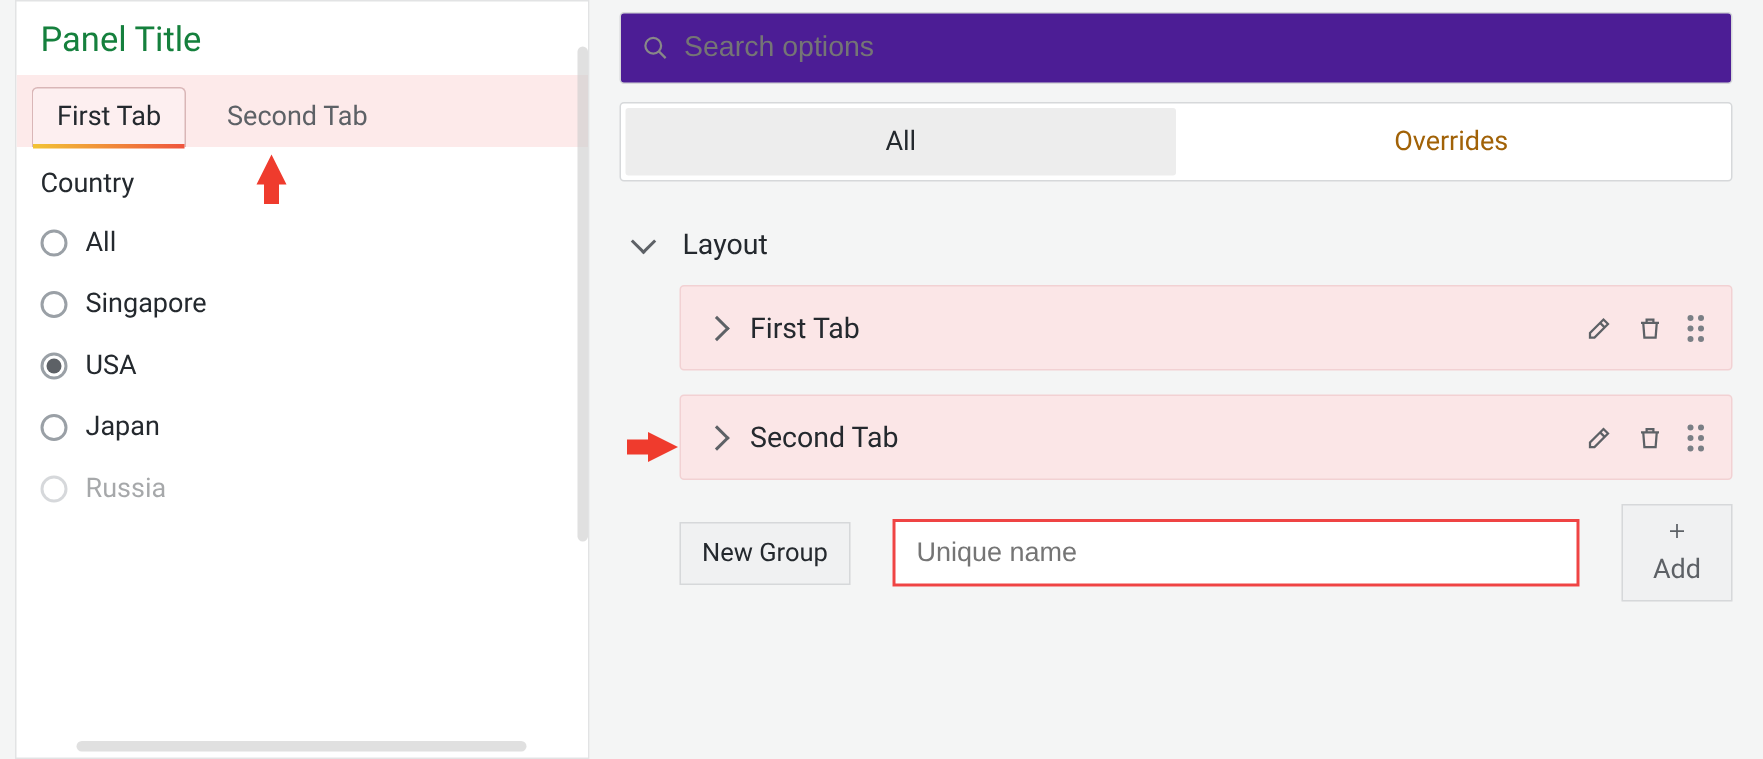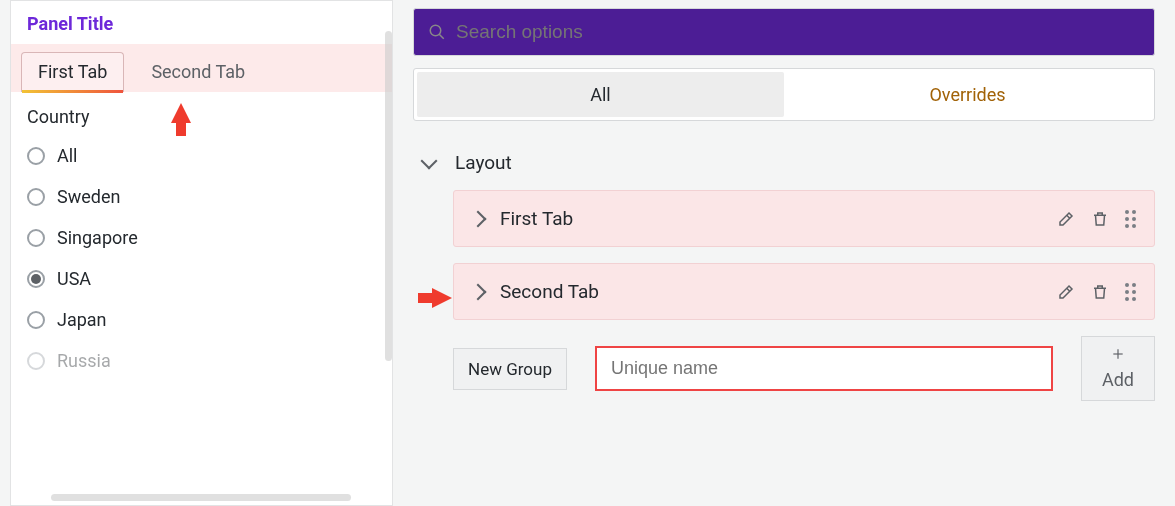--- a/index.html
+++ b/index.html
@@ -20,23 +20,23 @@
       width: 383px;
       background: #fff;
       border: 1px solid #e2e3e4;
       margin-left: 10px;
       margin-top: 0;
       position: relative;
       overflow: hidden;
     }
     .panel-title {
       padding: 12px 16px 10px;
-      font-size: 18px;
-      font-weight: 700;
-      color: #6d28d9;
+      font-size: 23px;
+      font-weight: 400;
+      color: #15803d;
     }
     .tab-bar {
       display: flex;
       background: #fdeaea;
       padding: 8px 10px 0 10px;
       gap: 10px;
     }
     .tab-item {
       padding: 8px 16px 10px;
       font-size: 18px;
@@ -302,24 +302,20 @@
       <span>Second Tab</span>
     </div>
   </div>
 
   <div class="section-title">Country</div>
 
   <div class="radio-list">
     <div class="radio-row">
       <span class="radio-dot"></span>
       <span>All</span>
-    </div>
-    <div class="radio-row">
-      <span class="radio-dot"></span>
-      <span>Sweden</span>
     </div>
     <div class="radio-row">
       <span class="radio-dot"></span>
       <span>Singapore</span>
     </div>
     <div class="radio-row">
       <span class="radio-dot selected"></span>
       <span>USA</span>
     </div>
     <div class="radio-row">

